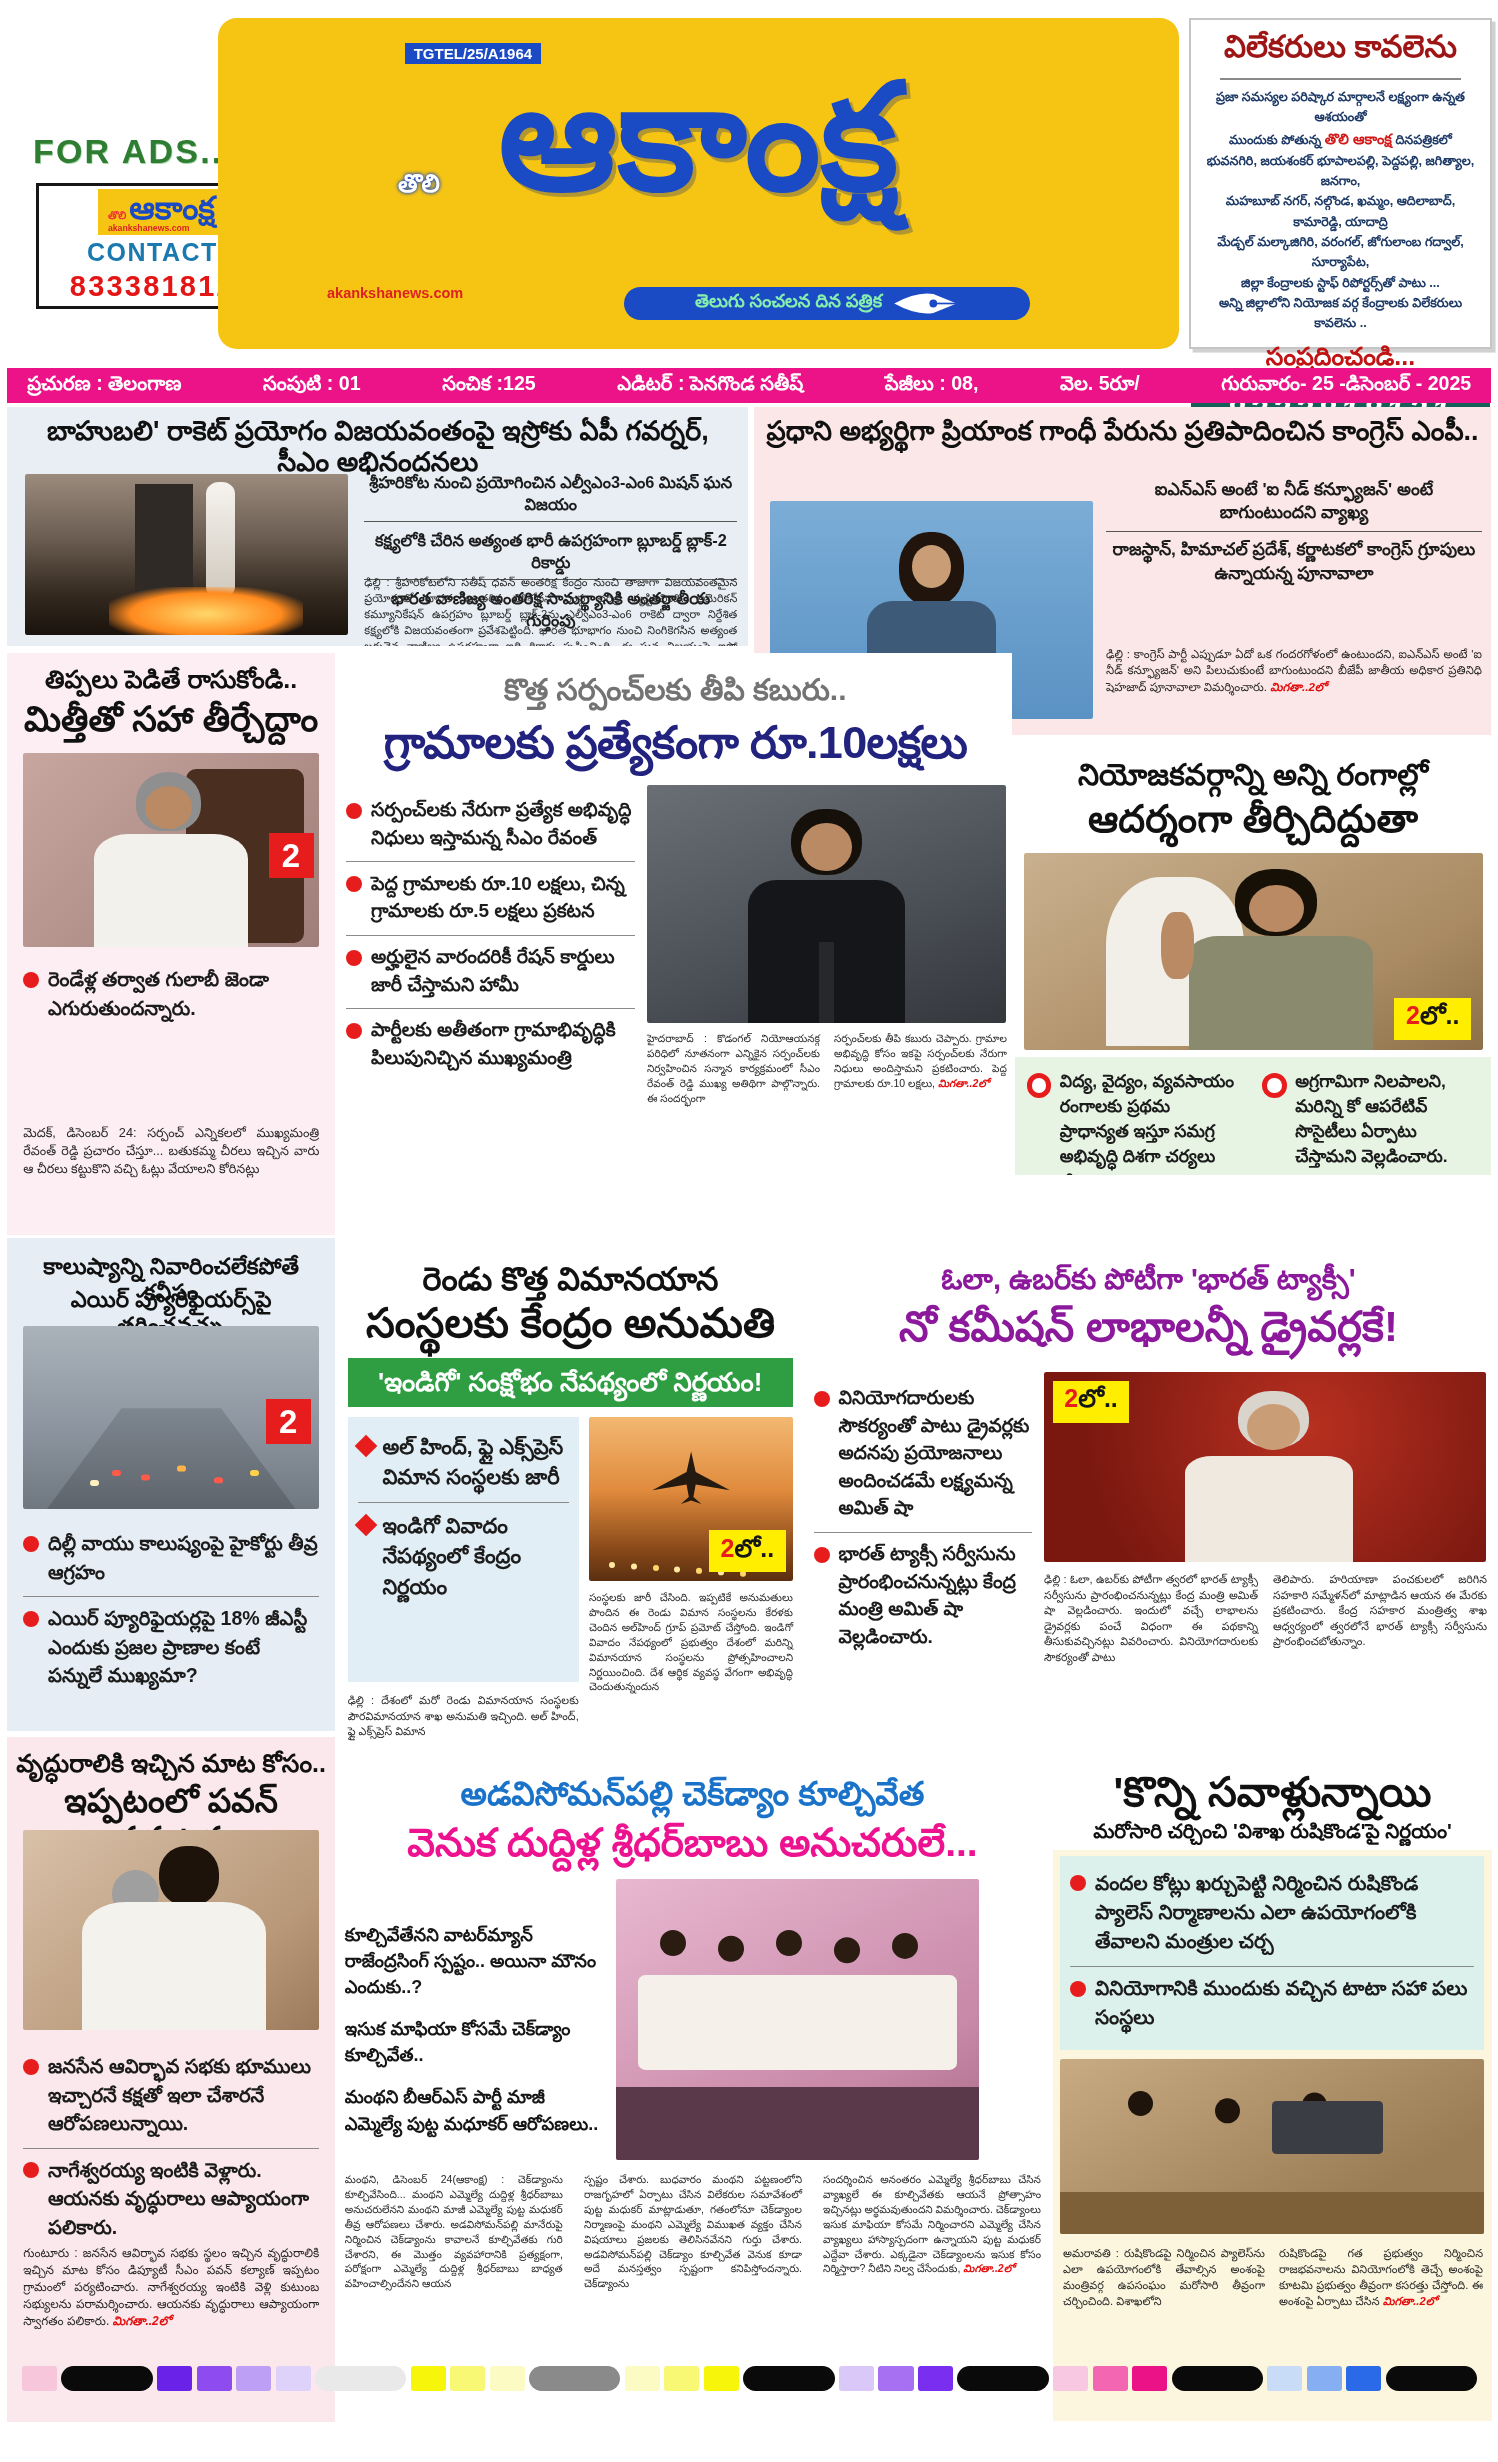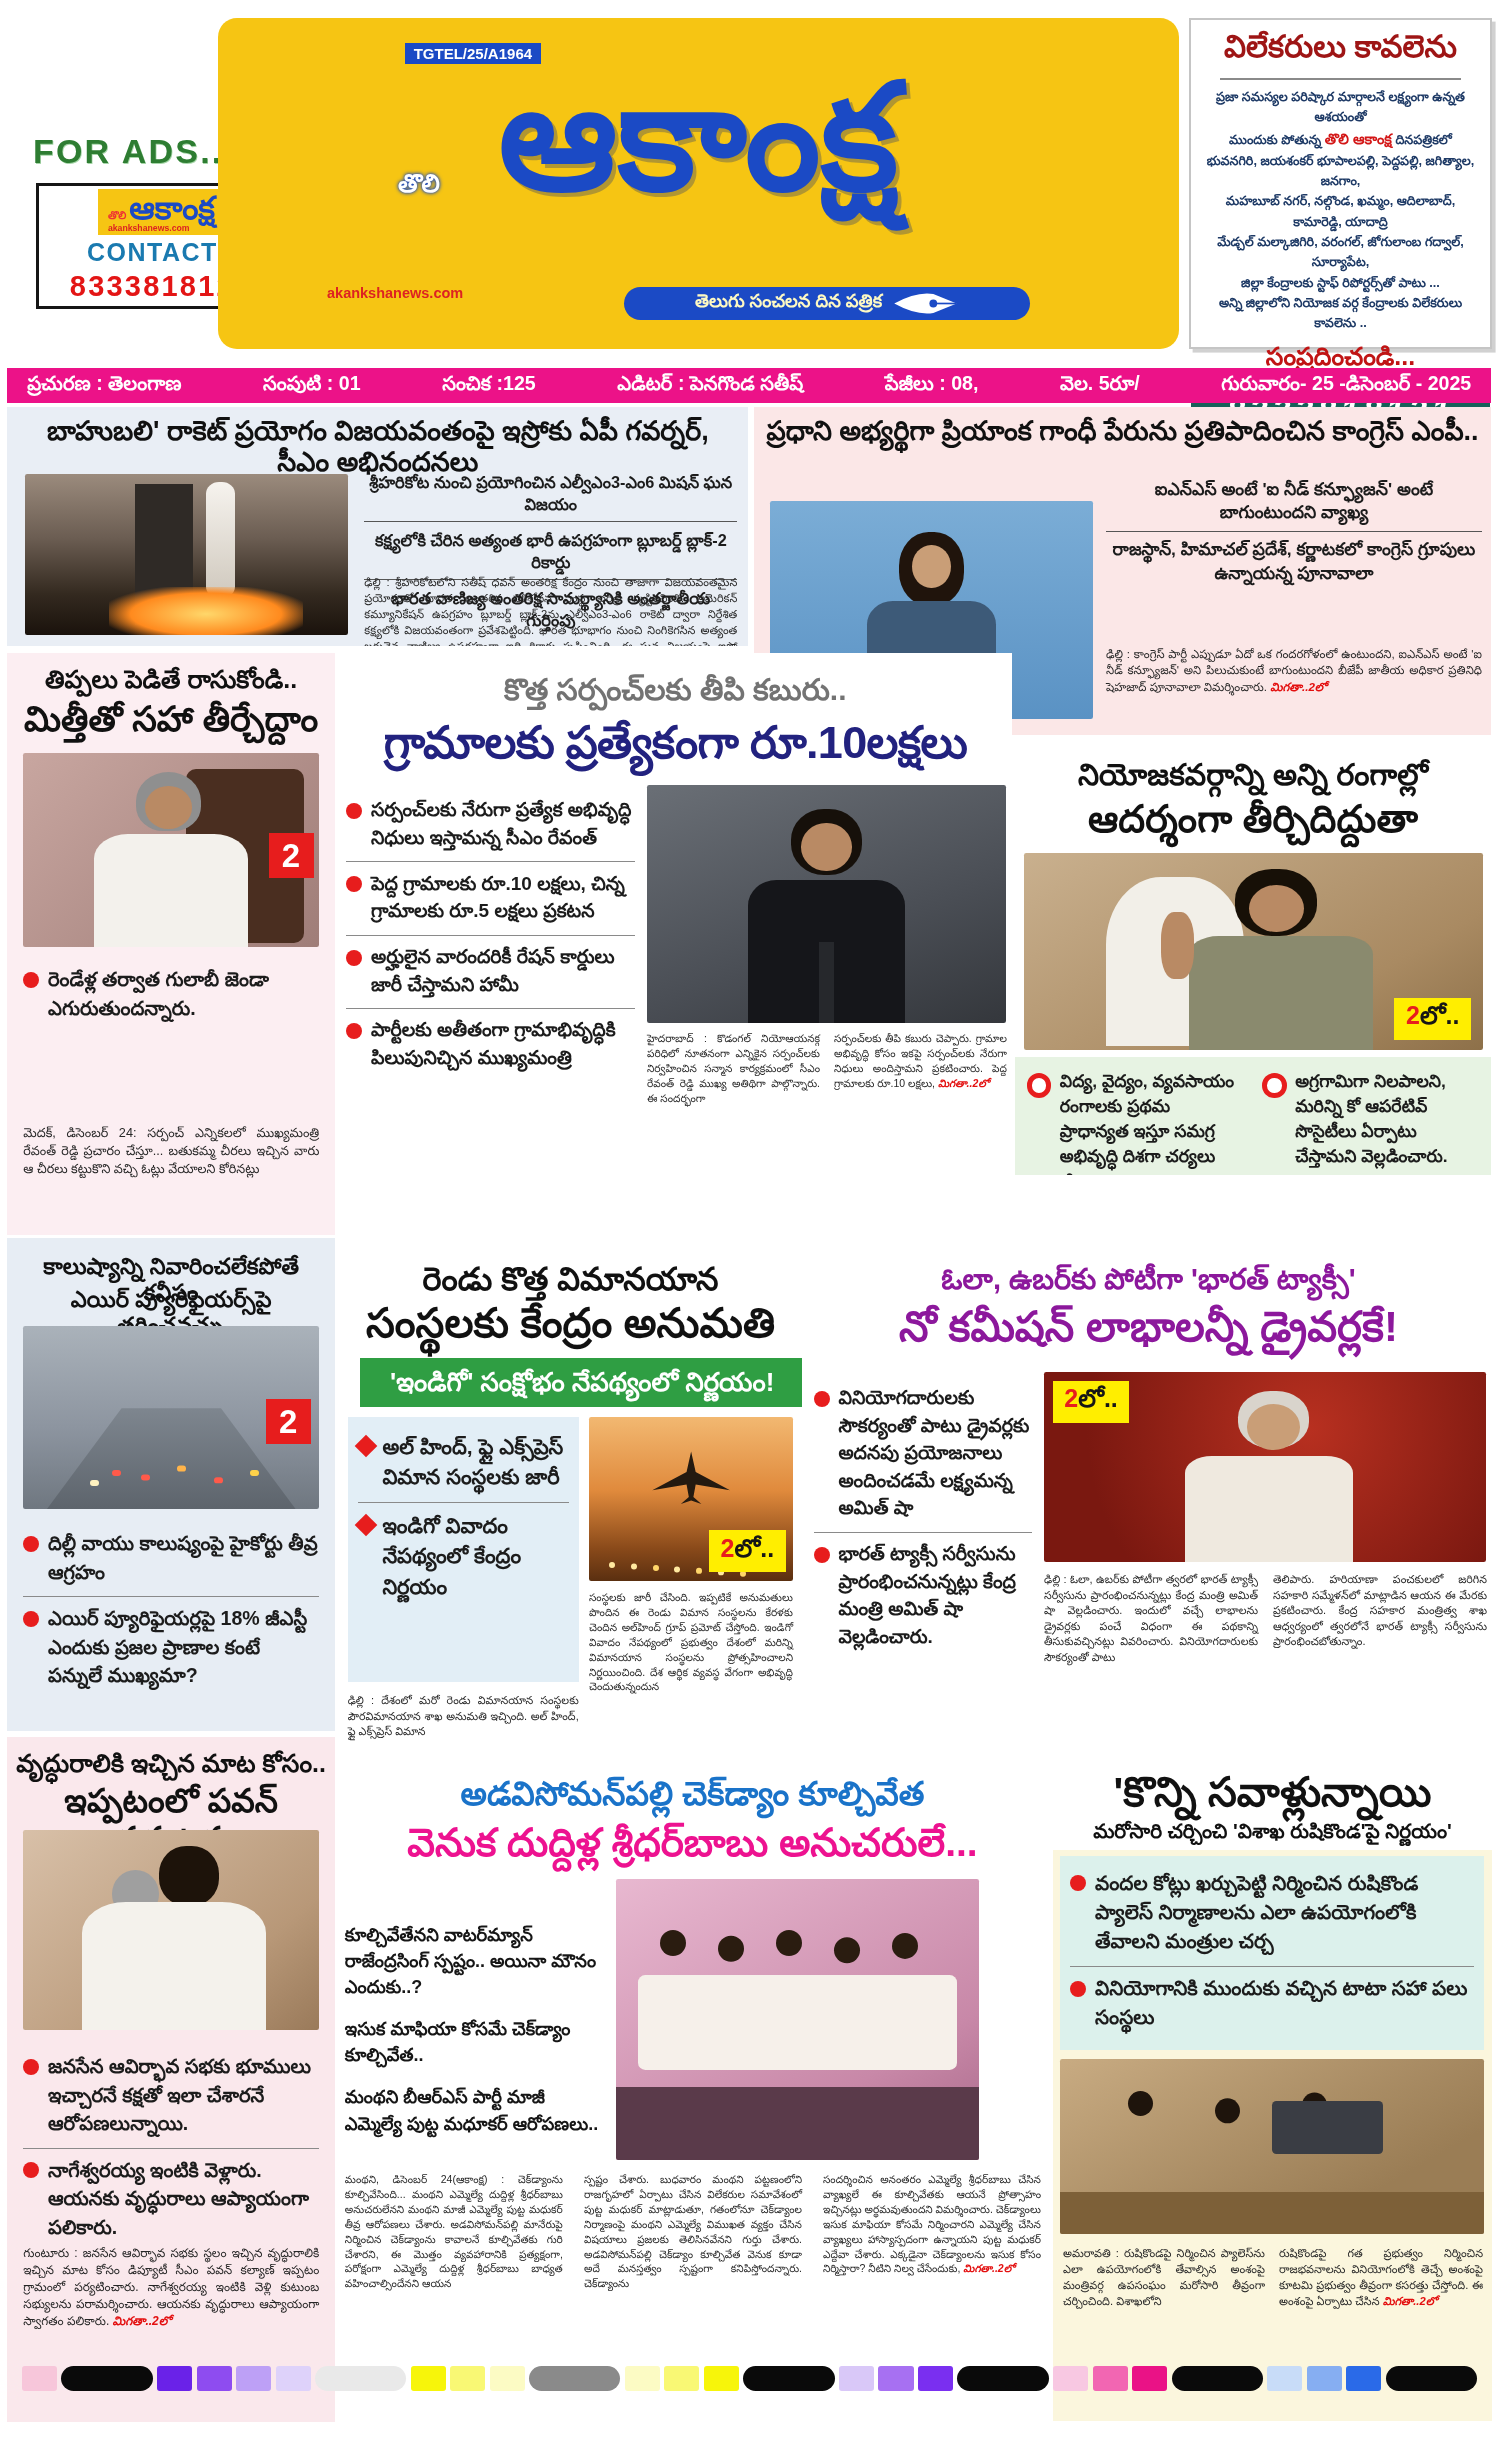--- a/index.html
+++ b/index.html
@@ -26,21 +26,21 @@
   .reg-no{position:absolute;left:187px;top:25px;background:#1b4ac5;color:#fff;
           font-size:15px;font-weight:700;padding:2.2px 8.7px;}
   .logo-main{position:absolute;left:0;right:0;top:38px;text-align:center;
              font-size:149px;line-height:1.1;color:#1b4ac5;font-weight:800;
              text-shadow:3.6px 3.6px 0 rgba(16,42,120,.30);}
   .logo-prefix{position:absolute;left:180px;top:151px;color:#fff;font-weight:800;
                font-size:25px;z-index:3;text-shadow:0 0 2.9px #1b4ac5,0 0 4.4px #1b4ac5;}
   .logo-site{position:absolute;left:109px;top:267px;color:#d22;font-weight:700;font-size:14.5px;}
   .pen-bar{position:absolute;left:406px;bottom:29px;width:406px;height:33px;background:#1b4ac5;
            border-radius:16.7px;display:flex;align-items:center;justify-content:center;gap:10px;
-           color:#fef9c3;font-size:18px;font-weight:700;}
+           color:#86efac;font-size:18px;font-weight:700;}
   .recruit{background:#fff;border:2.2px solid #c5c5c5;box-shadow:3.6px 3.6px 0 rgba(0,0,0,.18);
            text-align:center;padding:7.3px 10px;box-sizing:border-box;}
   .recruit-title{color:#9e1515;font-weight:800;font-size:31px;border-bottom:2.9px solid #8a8a8a;
                  margin:1.5px 19px 7.3px;padding-bottom:5.8px;}
   .recruit-line{color:#1e3a66;font-size:12.7px;font-weight:700;line-height:1.6;}
   .recruit-red{color:#d31616;font-weight:800;font-size:14.5px;}
   .recruit-cta{color:#c01414;font-weight:800;font-size:25px;margin:8.7px 0 7.3px;}
   .phone-bar{background:#176059;color:#fff;font-weight:800;font-style:italic;font-size:33px;
              letter-spacing:4.4px;margin:0 -10px;padding:7.3px 0;}
   .editor-strip{background:#f6c513;margin:0 -10px;height:68px;display:flex;align-items:center;}
@@ -272,21 +272,21 @@
       <div class="b">
           <span class="dot"></span>
           <span class="bt">ఎయిర్ ప్యూరిఫైయర్లపై 18% జీఎస్టీ ఎందుకు ప్రజల ప్రాణాల కంటే పన్నులే ముఖ్యమా?</span>
         </div>
     </div>
   </div>
 
   <div class="art" style="left:339px;top:1175px;width:463px;height:589px;background:#fff;">
     <div class="abs hl" style="left:0;top:86px;width:463px;font-size:32px;">రెండు కొత్త విమానయాన</div>
     <div class="abs hl" style="left:0;top:125px;width:463px;font-size:41px;">సంస్థలకు కేంద్రం అనుమతి</div>
-    <div class="abs greenbar" style="left:8.7px;top:183px;width:445px;height:49px;font-size:26px;line-height:49px;margin-left:12px;">'ఇండిగో' సంక్షోభం నేపథ్యంలో నిర్ణయం!</div>
+    <div class="abs greenbar" style="left:8.7px;top:183px;width:445px;height:49px;font-size:26px;line-height:49px;">'ఇండిగో' సంక్షోభం నేపథ్యంలో నిర్ణయం!</div>
     <div class="abs" style="left:8.7px;top:242px;width:231px;height:265px;background:#e2eef6;box-sizing:border-box;padding:7.3px 10px;font-size:21px;">
       <div class="b">
           <span class="dia"></span>
           <span class="bt">అల్ హింద్, ఫ్లై ఎక్స్‌ప్రెస్ విమాన సంస్థలకు జారీ</span>
         </div>
       <div class="b">
           <span class="dia"></span>
           <span class="bt">ఇండిగో వివాదం నేపథ్యంలో కేంద్రం నిర్ణయం</span>
         </div>
     </div>

